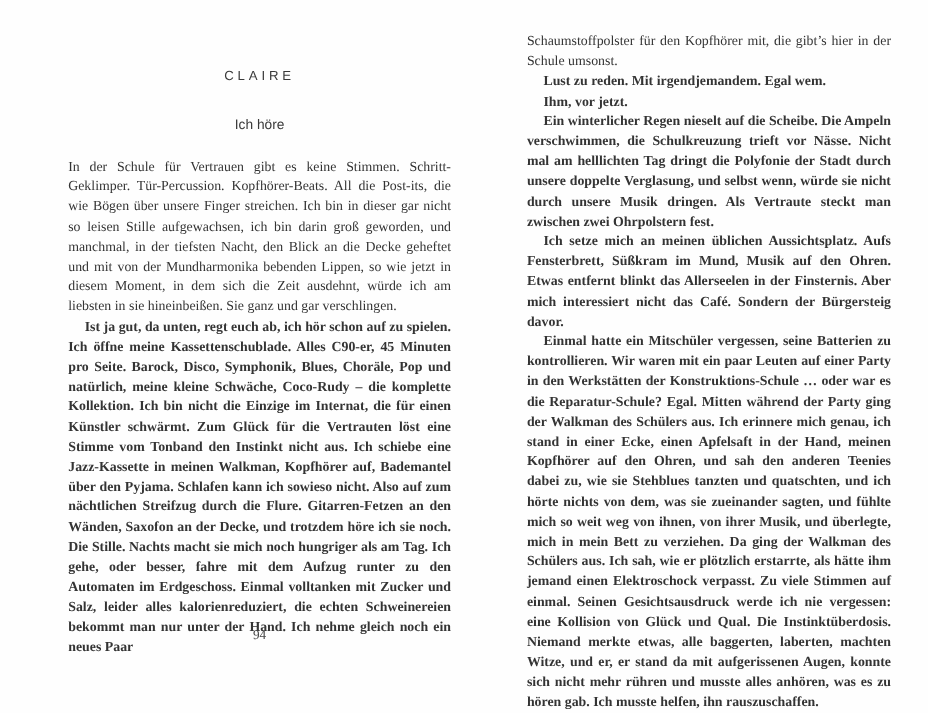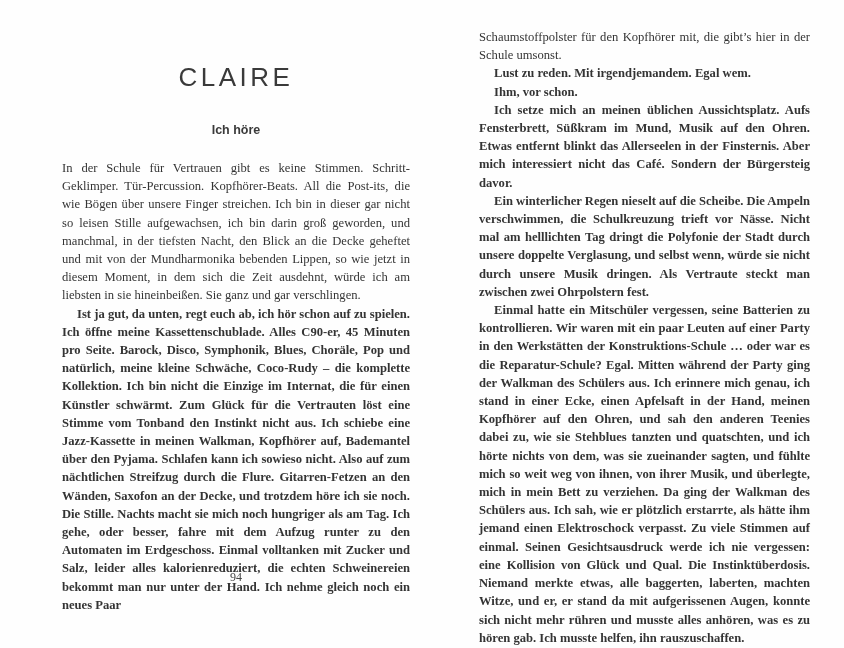--- a/index.html
+++ b/index.html
@@ -25,32 +25,32 @@
   }
   .page-right {
     left: 479px;
     width: 331px;
   }
   .chapter-title {
     margin: 0;
     padding-top: 62px;
     text-align: center;
     font-family: "Liberation Sans", "DejaVu Sans", sans-serif;
-    font-size: 26px;
+    font-size: 12px;
     font-weight: 400;
     letter-spacing: 3.5px;
     color: #3a3a3a;
   }
   .section-title {
     margin: 0;
     padding-top: 30px;
     text-align: center;
     font-family: "Liberation Sans", "DejaVu Sans", sans-serif;
     font-size: 12.5px;
-    font-weight: 700;
+    font-weight: 400;
     color: #3a3a3a;
   }
   .body-text {
     font-family: "Liberation Serif", "DejaVu Serif", serif;
     font-size: 12.6px;
     line-height: 18.2px;
     color: #343434;
     text-align: justify;
     hyphens: auto;
     -webkit-hyphens: auto;
@@ -94,20 +94,20 @@
       <p>In der Schule für Vertrauen gibt es keine Stimmen. Schritt-Geklimper. Tür-Percussion. Kopfhörer-Beats. All die Post-its, die wie Bögen über unsere Finger streichen. Ich bin in dieser gar nicht so leisen Stille aufgewachsen, ich bin darin groß geworden, und manchmal, in der tiefsten Nacht, den Blick an die Decke geheftet und mit von der Mundharmonika bebenden Lippen, so wie jetzt in diesem Moment, in dem sich die Zeit ausdehnt, würde ich am liebsten in sie hineinbeißen. Sie ganz und gar verschlingen.</p>
       <p class="indent">Ist ja gut, da unten, regt euch ab, ich hör schon auf zu spielen. Ich öffne meine Kassettenschublade. Alles C90-er, 45 Minuten pro Seite. Barock, Disco, Symphonik, Blues, Choräle, Pop und natürlich, meine kleine Schwäche, Coco-Rudy – die komplette Kollektion. Ich bin nicht die Einzige im Internat, die für einen Künstler schwärmt. Zum Glück für die Vertrauten löst eine Stimme vom Tonband den Instinkt nicht aus. Ich schiebe eine Jazz-Kassette in meinen Walkman, Kopfhörer auf, Bademantel über den Pyjama. Schlafen kann ich sowieso nicht. Also auf zum nächtlichen Streifzug durch die Flure. Gitarren-Fetzen an den Wänden, Saxofon an der Decke, und trotzdem höre ich sie noch. Die Stille. Nachts macht sie mich noch hungriger als am Tag. Ich gehe, oder besser, fahre mit dem Aufzug runter zu den Automaten im Erdgeschoss. Einmal volltanken mit Zucker und Salz, leider alles kalorienreduziert, die echten Schweinereien bekommt man nur unter der Hand. Ich nehme gleich noch ein neues Paar</p>
     </div>
     <div class="page-number">94</div>
   </div>
 
   <div class="page page-right" lang="de">
     <div class="body-text">
       <p>Schaumstoffpolster für den Kopfhörer mit, die gibt’s hier in der Schule umsonst.</p>
       <p class="indent">Lust zu reden. Mit irgendjemandem. Egal wem.</p>
-      <p class="indent">Ihm, vor schon.</p>
+      <p class="indent">Ihm, vor jetzt.</p>
+      <p class="indent">Ein winterlicher Regen nieselt auf die Scheibe. Die Ampeln verschwimmen, die Schulkreuzung trieft vor Nässe. Nicht mal am helllichten Tag dringt die Polyfonie der Stadt durch unsere doppelte Verglasung, und selbst wenn, würde sie nicht durch unsere Musik dringen. Als Vertraute steckt man zwischen zwei Ohrpolstern fest.</p>
       <p class="indent">Ich setze mich an meinen üblichen Aussichtsplatz. Aufs Fensterbrett, Süßkram im Mund, Musik auf den Ohren. Etwas entfernt blinkt das Allerseelen in der Finsternis. Aber mich interessiert nicht das Café. Sondern der Bürgersteig davor.</p>
-      <p class="indent">Ein winterlicher Regen nieselt auf die Scheibe. Die Ampeln verschwimmen, die Schulkreuzung trieft vor Nässe. Nicht mal am helllichten Tag dringt die Polyfonie der Stadt durch unsere doppelte Verglasung, und selbst wenn, würde sie nicht durch unsere Musik dringen. Als Vertraute steckt man zwischen zwei Ohrpolstern fest.</p>
       <p class="indent">Einmal hatte ein Mitschüler vergessen, seine Batterien zu kontrollieren. Wir waren mit ein paar Leuten auf einer Party in den Werkstätten der Konstruktions-Schule … oder war es die Reparatur-Schule? Egal. Mitten während der Party ging der Walkman des Schülers aus. Ich erinnere mich genau, ich stand in einer Ecke, einen Apfelsaft in der Hand, meinen Kopfhörer auf den Ohren, und sah den anderen Teenies dabei zu, wie sie Stehblues tanzten und quatschten, und ich hörte nichts von dem, was sie zueinander sagten, und fühlte mich so weit weg von ihnen, von ihrer Musik, und überlegte, mich in mein Bett zu verziehen. Da ging der Walkman des Schülers aus. Ich sah, wie er plötzlich erstarrte, als hätte ihm jemand einen Elektroschock verpasst. Zu viele Stimmen auf einmal. Seinen Gesichtsausdruck werde ich nie vergessen: eine Kollision von Glück und Qual. Die Instinktüberdosis. Niemand merkte etwas, alle baggerten, laberten, machten Witze, und er, er stand da mit aufgerissenen Augen, konnte sich nicht mehr rühren und musste alles anhören, was es zu hören gab. Ich musste helfen, ihn rauszuschaffen.</p>
     </div>
   </div>
 
 </div>
 
 </body></html>

